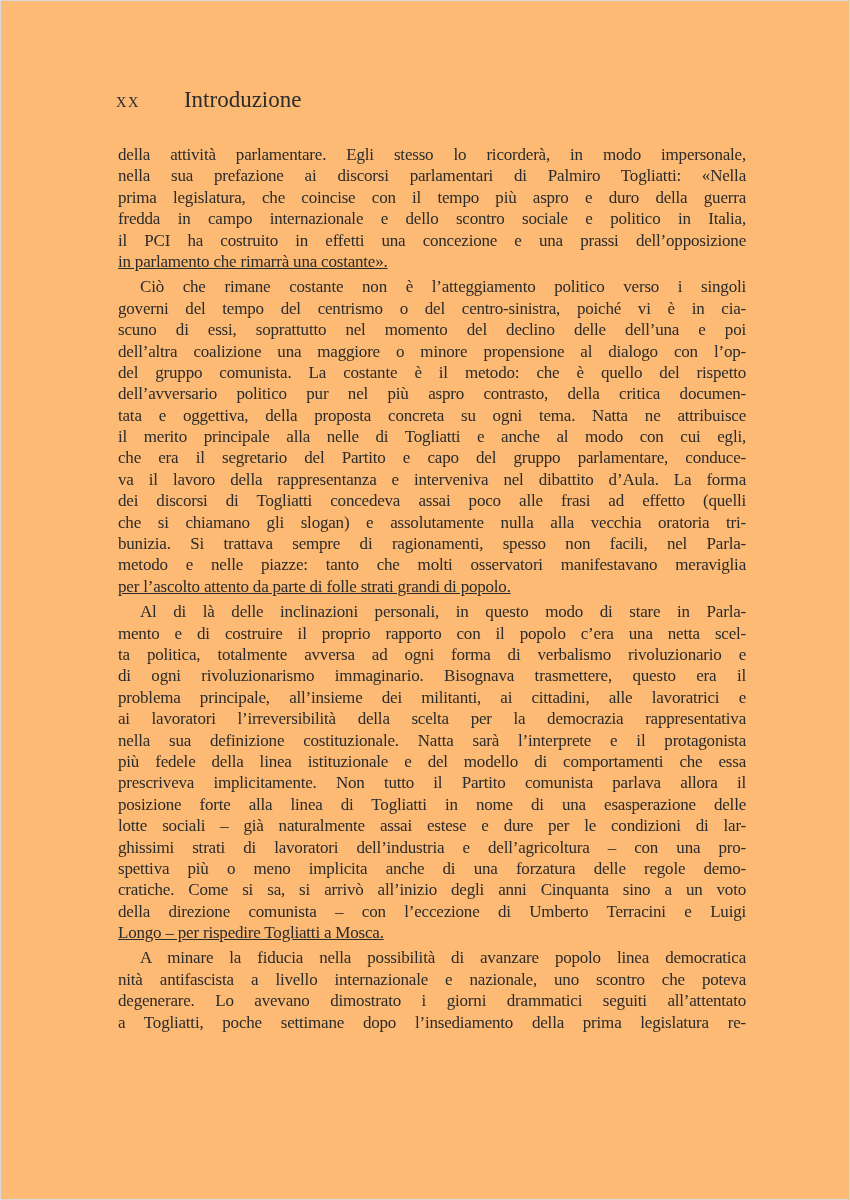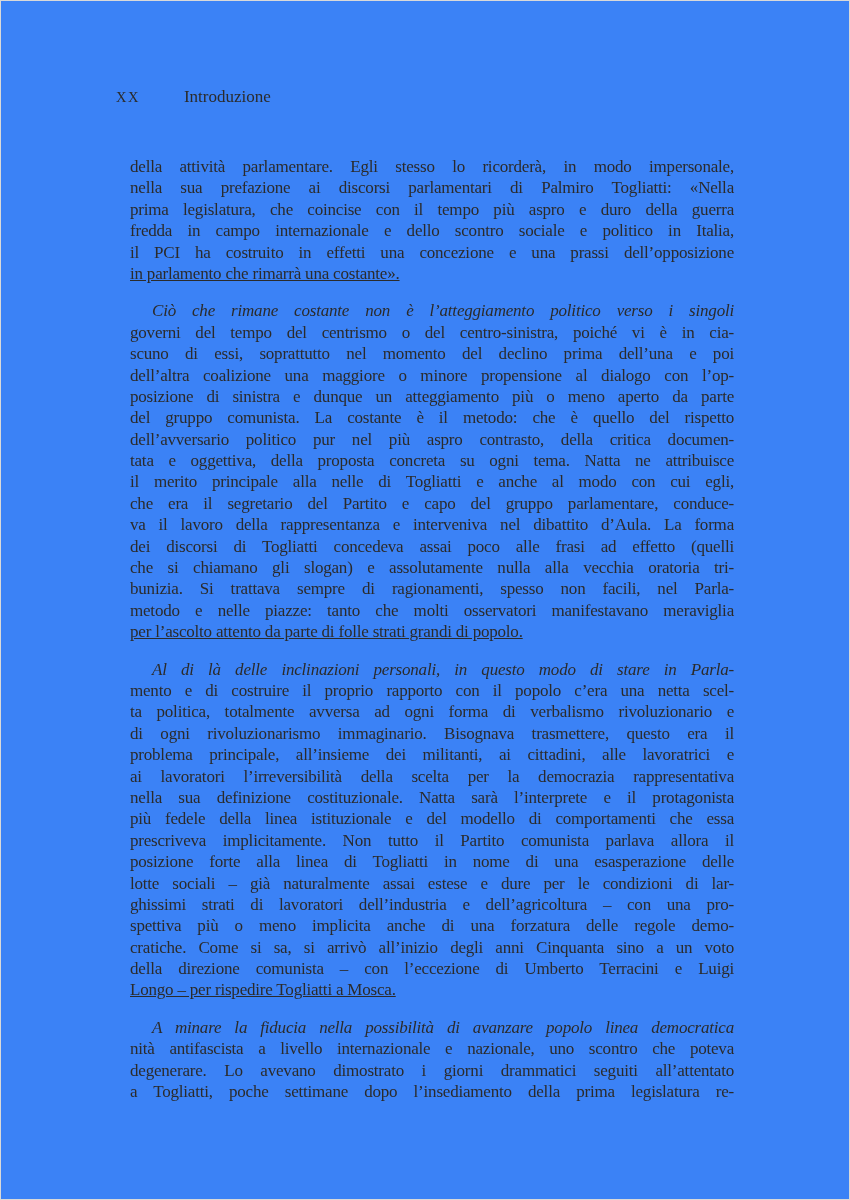--- a/index.html
+++ b/index.html
@@ -1,20 +1,20 @@
 <!DOCTYPE html>
 <html lang="it"><head>
 <meta charset="utf-8">
 <style>
   html, body { margin: 0; padding: 0; background: #ffffff; }
   .page {
     position: relative;
     width: 850px;
     height: 1200px;
-    background: #3b82f6;
+    background: #fdba74;
     box-sizing: border-box;
     border: 1px solid #d9d9d9;
     font-family: "Liberation Serif", serif;
     color: #2b2b2b;
     overflow: hidden;
     padding-left: 40px;
   }
   .running-head {
     position: absolute;
     left: 115px;
@@ -22,44 +22,44 @@
     display: flex;
     align-items: baseline;
   }
   .page-number {
     font-size: 14.5px;
     letter-spacing: 1.5px;
     color: #2b2b2b;
   }
   .section-title {
     margin-left: 44px;
-    font-size: 17px;
+    font-size: 23px;
     color: #2b2b2b;
     text-align: center;
   }
   .body-text {
     position: absolute;
     left: 113px;
     top: 139px;
     width: 636px;
     font-size: 17px;
     letter-spacing: -0.2px;
     color: #2b2b2b;
   }
-  .para { margin: 16px; padding: 0; }
+  .para { margin: 4px; padding: 0; }
   .line {
     height: 21.4px;
     line-height: 21.4px;
     text-align: justify;
     text-align-last: justify;
     white-space: normal;
     overflow: visible;
   }
   .line.last { text-align-last: left; text-decoration: underline; }
-  .line.indent { text-indent: 22px; font-style: italic; }
+  .line.indent { text-indent: 22px; }
 </style>
 </head>
 <body>
 
 <div class="page">
 
   <div class="running-head">
     <span class="page-number">XX</span>
     <span class="section-title">Introduzione</span>
   </div>
@@ -71,23 +71,22 @@
       <div class="line">nella sua prefazione ai discorsi parlamentari di Palmiro Togliatti: «Nella</div>
       <div class="line">prima legislatura, che coincise con il tempo più aspro e duro della guerra</div>
       <div class="line">fredda in campo internazionale e dello scontro sociale e politico in Italia,</div>
       <div class="line">il PCI ha costruito in effetti una concezione e una prassi dell’opposizione</div>
       <div class="line last">in parlamento che rimarrà una costante».</div>
     </div>
 
     <div class="para">
       <div class="line indent">Ciò che rimane costante non è l’atteggiamento politico verso i singoli</div>
       <div class="line">governi del tempo del centrismo o del centro-sinistra, poiché vi è in cia-</div>
-      <div class="line">scuno di essi, soprattutto nel momento del declino prima dell’una e poi</div>
+      <div class="line">scuno di essi, soprattutto nel momento del declino delle dell’una e poi</div>
       <div class="line">dell’altra coalizione una maggiore o minore propensione al dialogo con l’op-</div>
-      <div class="line">posizione di sinistra e dunque un atteggiamento più o meno aperto da parte</div>
       <div class="line">del gruppo comunista. La costante è il metodo: che è quello del rispetto</div>
       <div class="line">dell’avversario politico pur nel più aspro contrasto, della critica documen-</div>
       <div class="line">tata e oggettiva, della proposta concreta su ogni tema. Natta ne attribuisce</div>
       <div class="line">il merito principale alla nelle di Togliatti e anche al modo con cui egli,</div>
       <div class="line">che era il segretario del Partito e capo del gruppo parlamentare, conduce-</div>
       <div class="line">va il lavoro della rappresentanza e interveniva nel dibattito d’Aula. La forma</div>
       <div class="line">dei discorsi di Togliatti concedeva assai poco alle frasi ad effetto (quelli</div>
       <div class="line">che si chiamano gli slogan) e assolutamente nulla alla vecchia oratoria tri-</div>
       <div class="line">bunizia. Si trattava sempre di ragionamenti, spesso non facili, nel Parla-</div>
       <div class="line">metodo e nelle piazze: tanto che molti osservatori manifestavano meraviglia</div>

